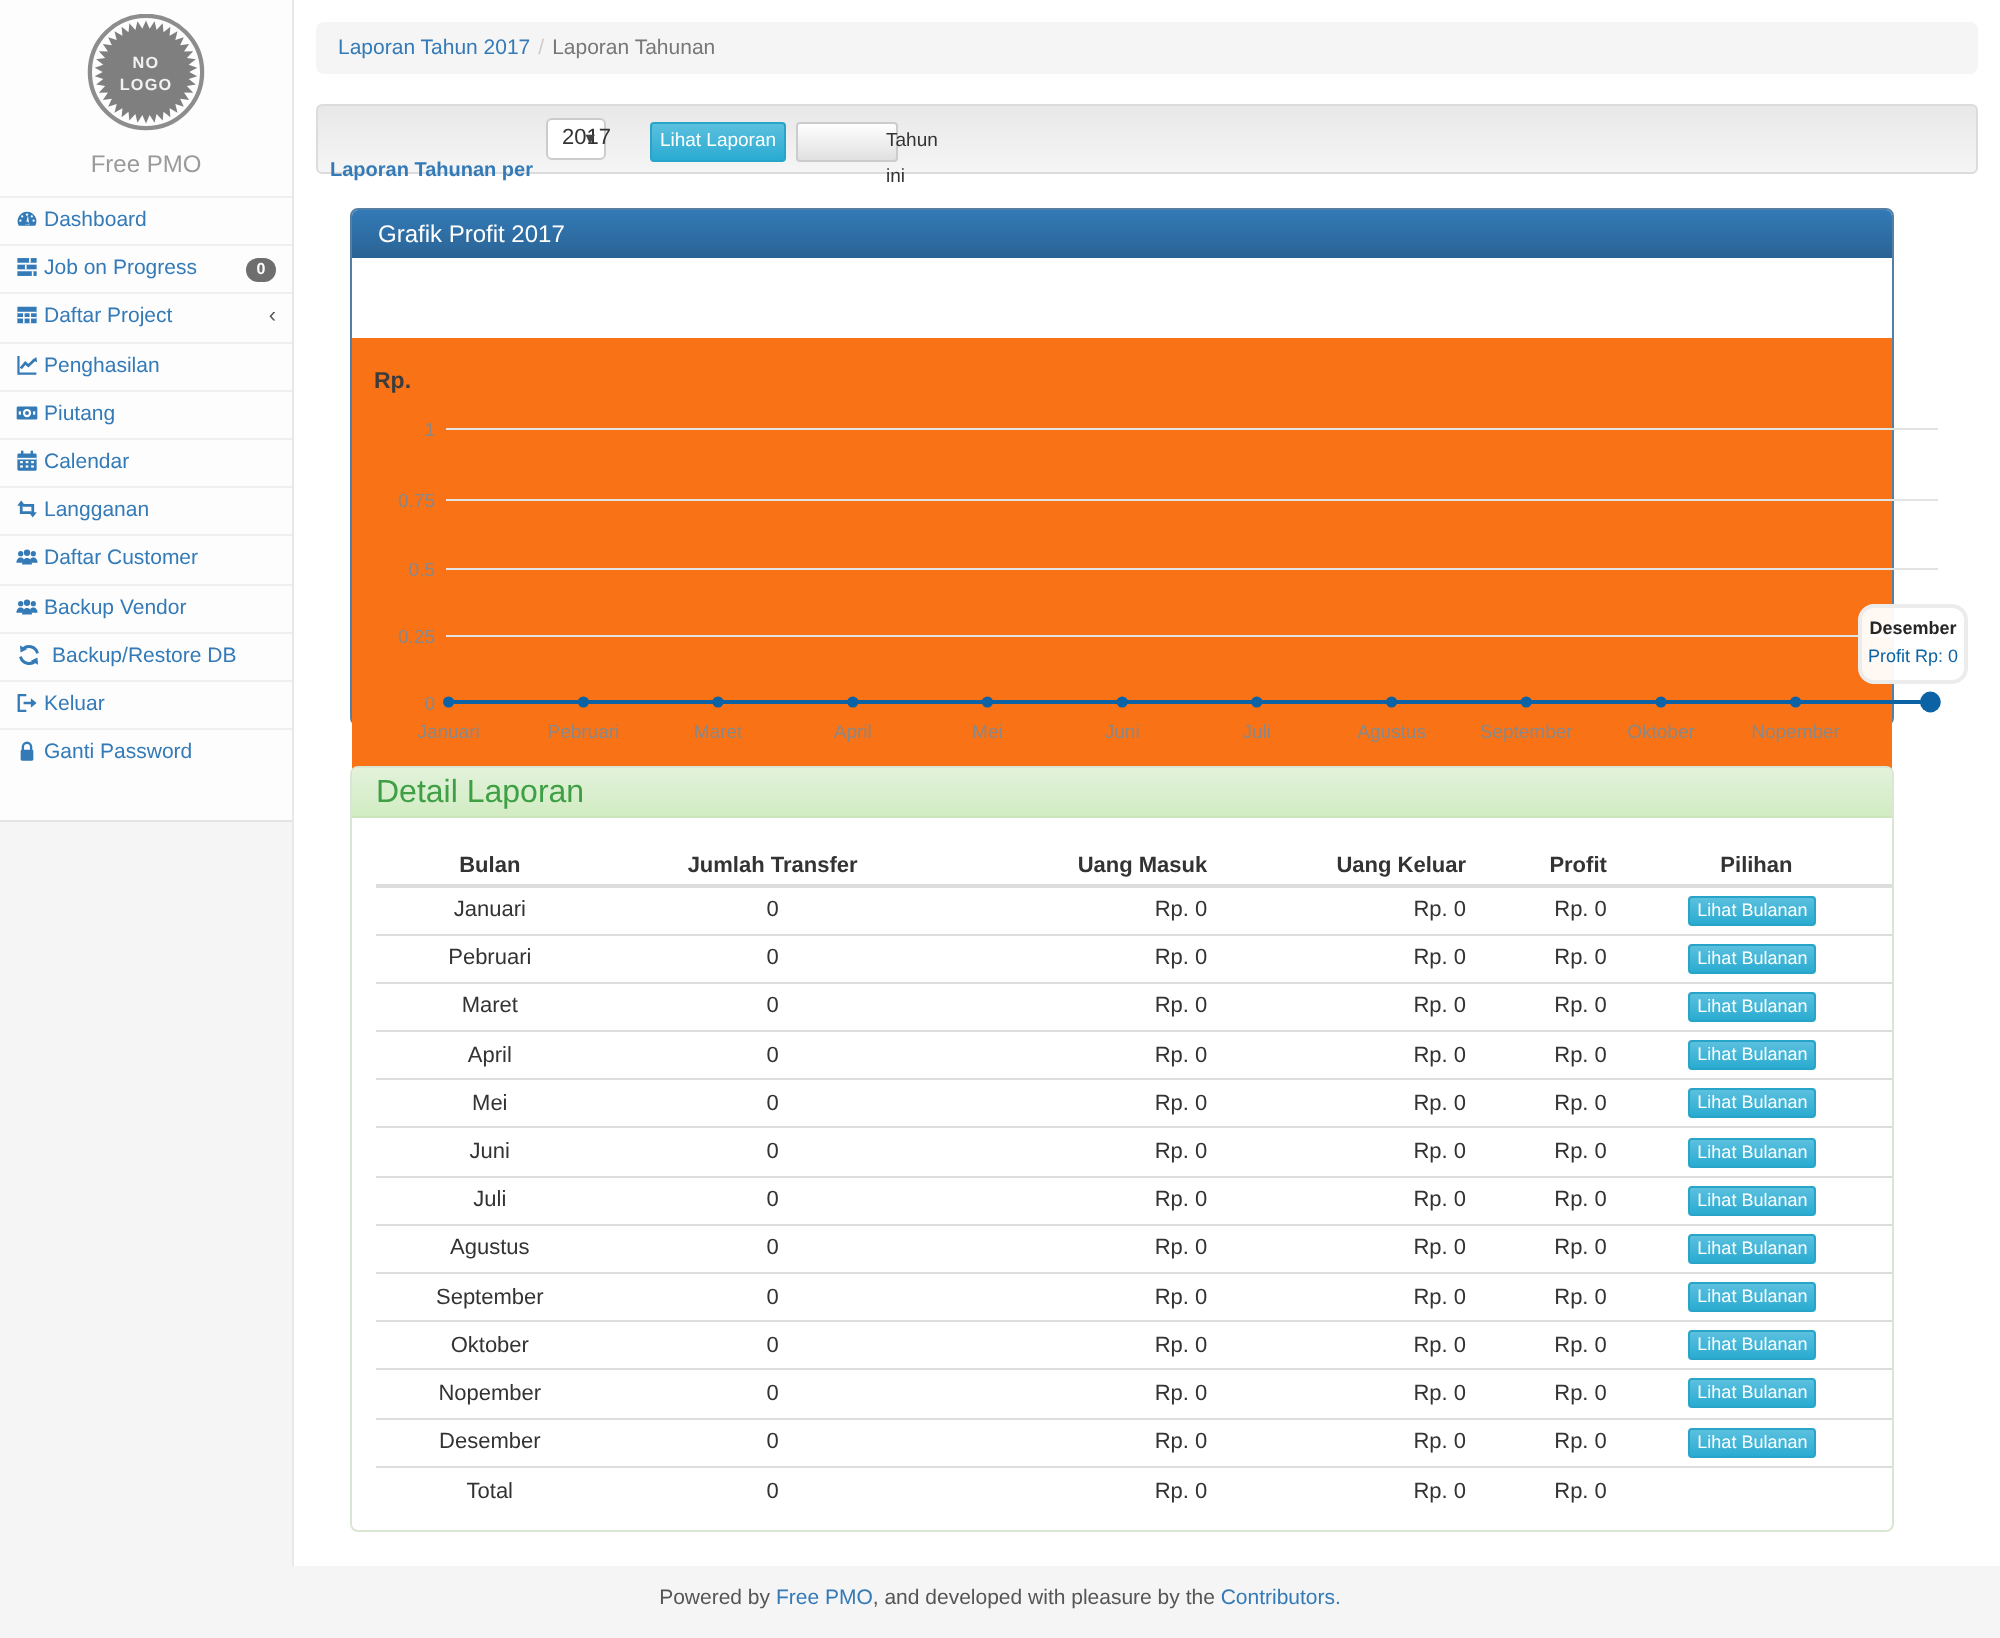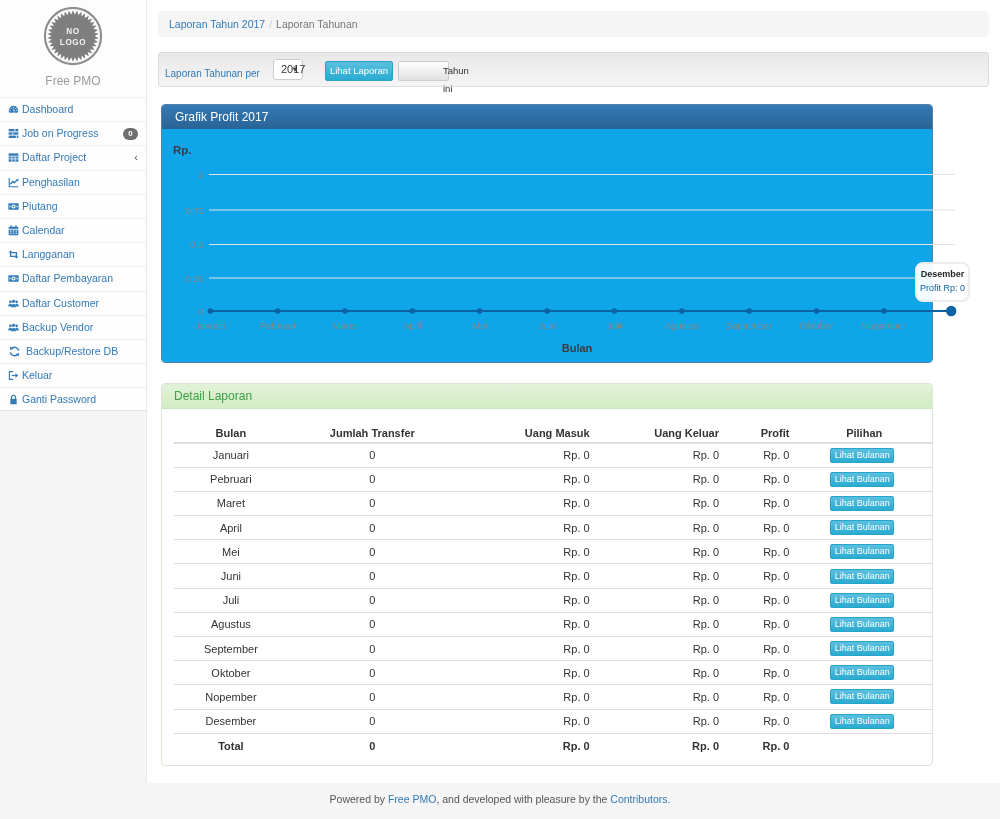--- a/index.html
+++ b/index.html
@@ -19,51 +19,51 @@
 .badge0 { position:absolute; right:8px; top:6px; width:15px; height:12px; background:#6e6e6e; border-radius:8px; color:#fff; font-size:8px; font-weight:bold; text-align:center; line-height:12px; }
 .chev { position:absolute; right:8px; top:0; color:#555; font-size:11px; }
 
 
 .main { position:absolute; left:146px; top:0; width:854px; height:783px; background:#fff; border-left:1px solid #e8e8e8; }
 
 .crumb { position:absolute; left:11px; top:11px; width:831px; height:26px; background:#f5f5f5; border-radius:4px; line-height:26px; padding-left:11px; font-size:10.5px; color:#777; }
 .crumb .sep { color:#ccc; padding:0 4px; }
 
 .well { position:absolute; left:11px; top:52px; width:831px; height:35px; background:linear-gradient(to bottom,#e8e8e8 0%,#f5f5f5 100%); border:1px solid #dcdcdc; border-radius:3px; }
-.well .lbl { position:absolute; left:6px; top:4px; height:33px; line-height:33px; font-weight:normal; font-size:10px; color:#337ab7; }
+.well .lbl { position:absolute; left:6px; top:16px; height:33px; line-height:33px; font-weight:bold; font-size:10px; color:#337ab7; }
 .sel { position:absolute; left:114px; top:6px; width:30px; height:21px; background:#fff; border:1px solid #ccc; border-radius:3px; font-size:11px; color:#333; line-height:19px; padding-left:7px; }
 .sel .car { position:absolute; right:3px; top:0px; font-size:8px; color:#444; line-height:19px; }
 .btn { display:inline-block; text-align:center; border-radius:2px; color:#fff; }
 .btn-info { background:linear-gradient(to bottom,#5bc0de 0%,#2aabd2 100%); border:1px solid #28a4c9; }
 .btn-default { background:linear-gradient(to bottom,#fff 0%,#e0e0e0 100%); border:1px solid #ccc; color:#333; }
 .b1 { position:absolute; left:166px; top:8px; width:68px; height:20px; font-size:9.5px; line-height:18px; }
 .b2 { position:absolute; left:239px; top:8px; width:51px; height:20px; font-size:9.5px; line-height:18px;padding-left:44px; }
 
 
-.panel { position:absolute; left:14px; width:772px; border-radius:4px; }
+.panel { position:absolute; left:28px; width:772px; border-radius:4px; }
 .p1 { top:104px; height:259px; border:1px solid #5580a6; }
 .p1 .ph { height:24px; background:linear-gradient(to bottom,#337ab7 0%,#2a6496 100%); border-bottom:1px solid #2a6496; border-radius:3px 3px 0 0; color:#fff; font-size:12px; line-height:24px; padding-left:13px; }
-.p1 .pb { position:relative; height:233px; background:#0ea5e9; border-radius:0 0 3px 3px; }
+.p1 .pb { position:relative; height:233px; background:#f97316; border-radius:0 0 3px 3px;margin-top:40px; }
 
 .tip { position:absolute; left:753px; top:133px; width:55px; height:40px; background:rgba(255,255,255,.95); border:2px solid #ececec; border-radius:8px; text-align:center; padding-top:5px; }
 .tip b { display:block; font-size:9px; color:#262626; }
 .tip span { display:block; font-size:9px; color:#0b62a4; margin-top:4px; }
 
 .p2 { top:383px; height:383px; border:1px solid #d9e6d3; background:#fff; }
-.p2 .ph { height:25px; background:linear-gradient(to bottom,#e2f2da 0%,#d2ecc3 100%); border-bottom:1px solid #cbe4ba; border-radius:3px 3px 0 0; color:#3e9f44; font-size:12px; line-height:25px; padding-left:12px; }
+.p2 .ph { height:25px; background:linear-gradient(to bottom,#e2f2da 0%,#d2ecc3 100%); border-bottom:1px solid #cbe4ba; border-radius:3px 3px 0 0; color:#3e9f44; font-size:16px; line-height:25px; padding-left:12px; }
 
 table { border-collapse:collapse; margin:14px 0 0 12px; table-layout:fixed; font-size:11px; }
 col.c1{width:120px}col.c2{width:182px}col.c3{width:150px}col.c4{width:138.5px}col.c5{width:74px}col.c6{width:142.5px}
 th { font-weight:bold; height:20px; padding:0; border-bottom:2px solid #ddd; }
 td { height:24.2px; padding:0; border-top:1px solid #ddd; }
 tr td:first-child, tr th:first-child { text-align:center; }
 .tc { text-align:center; } .tr { text-align:right; padding-right:7px; }
 tbody tr:first-child td { border-top:none; }
 .bxs { display:inline-block; width:64px; height:15px; font-size:9px; line-height:13px; border-radius:2px; vertical-align:middle; }
-.trow td { font-weight:bold; }
+.trow td { font-weight:normal; }
 tbody td:last-child { padding-right:4px; }
 
 .foot { position:absolute; left:0; top:793px; width:1000px; text-align:center; font-size:10.5px; color:#555; }
 </style>
 </head>
 <body>
 <div class="main">
   <div class="crumb"><a>Laporan Tahun 2017</a><span class="sep">/</span>Laporan Tahunan</div>
   <div class="well">
     <span class="lbl">Laporan Tahunan per</span>
@@ -330,27 +330,20 @@
           <g fill="none" stroke="#337ab7" stroke-width="2">
             <path d="M3.8 4.8v5.9h7.4"></path>
             <path d="M12.2 11.2V5.3H4.8"></path>
           </g>
           <g fill="#337ab7">
             <path d="M0.9 5.6h5.8L3.8 1.8z"></path>
             <path d="M9.3 10.4h5.8l-2.9 3.8z"></path>
           </g>
         </svg><a>Langganan</a></li>
     <li><svg viewBox="0 0 16 16">
-          <rect x="0.5" y="3.2" width="15" height="9.6" rx="1" fill="#337ab7"></rect>
-          <circle cx="8" cy="8" r="3" fill="#fff"></circle>
-          <circle cx="8" cy="8" r="1.4" fill="#337ab7"></circle>
-          <rect x="2" y="6.8" width="1.6" height="2.4" fill="#fff"></rect>
-          <rect x="12.4" y="6.8" width="1.6" height="2.4" fill="#fff"></rect>
-        </svg><a>Daftar Pembayaran</a></li>
-    <li><svg viewBox="0 0 16 16">
           <g fill="#337ab7">
             <circle cx="3.4" cy="5.6" r="1.9"></circle>
             <circle cx="12.6" cy="5.6" r="1.9"></circle>
             <path d="M0.3 12.2c0-2.4 1.4-3.9 3.1-3.9 1 0 1.8.5 2.4 1.3-.7 1-.9 1.8-1 2.6z"></path>
             <path d="M15.7 12.2c0-2.4-1.4-3.9-3.1-3.9-1 0-1.8.5-2.4 1.3.7 1 .9 1.8 1 2.6z"></path>
             <circle cx="8" cy="4.9" r="2.3"></circle>
             <path d="M4.4 13.4c0-2.9 1.6-4.6 3.6-4.6s3.6 1.7 3.6 4.6z"></path>
           </g>
         </svg><a>Daftar Customer</a></li>
     <li><svg viewBox="0 0 16 16">

